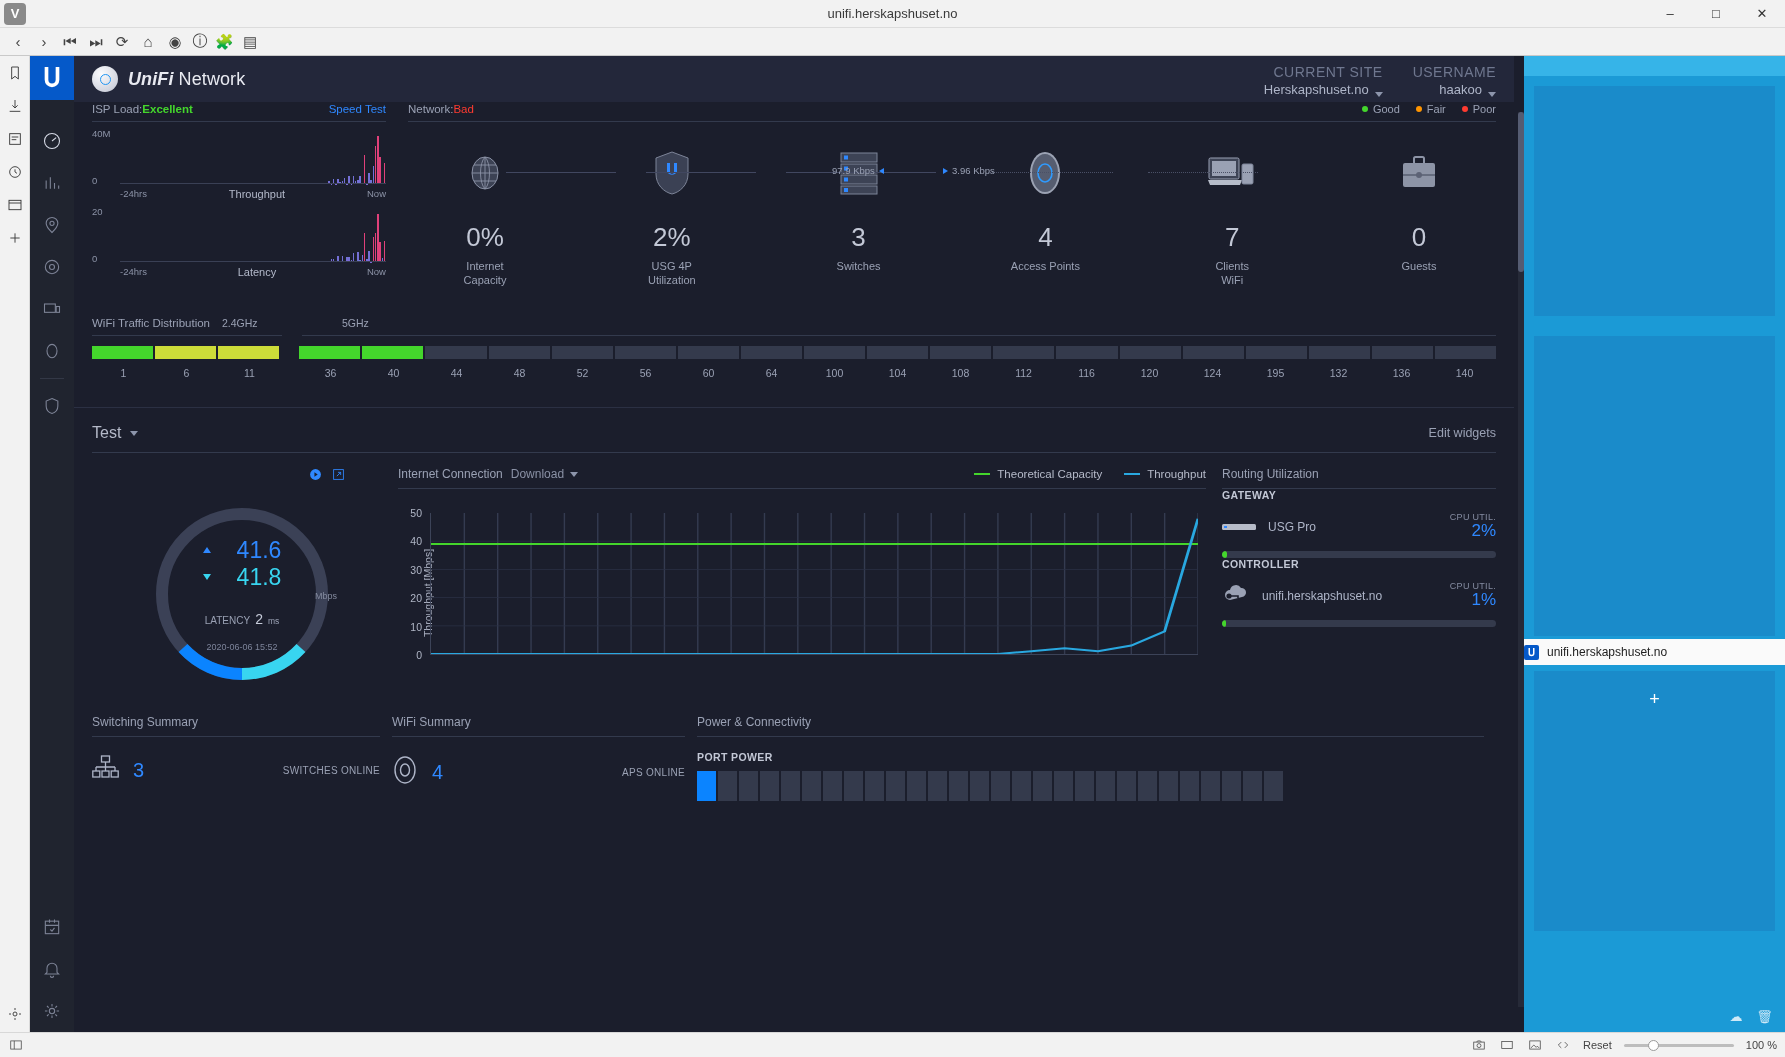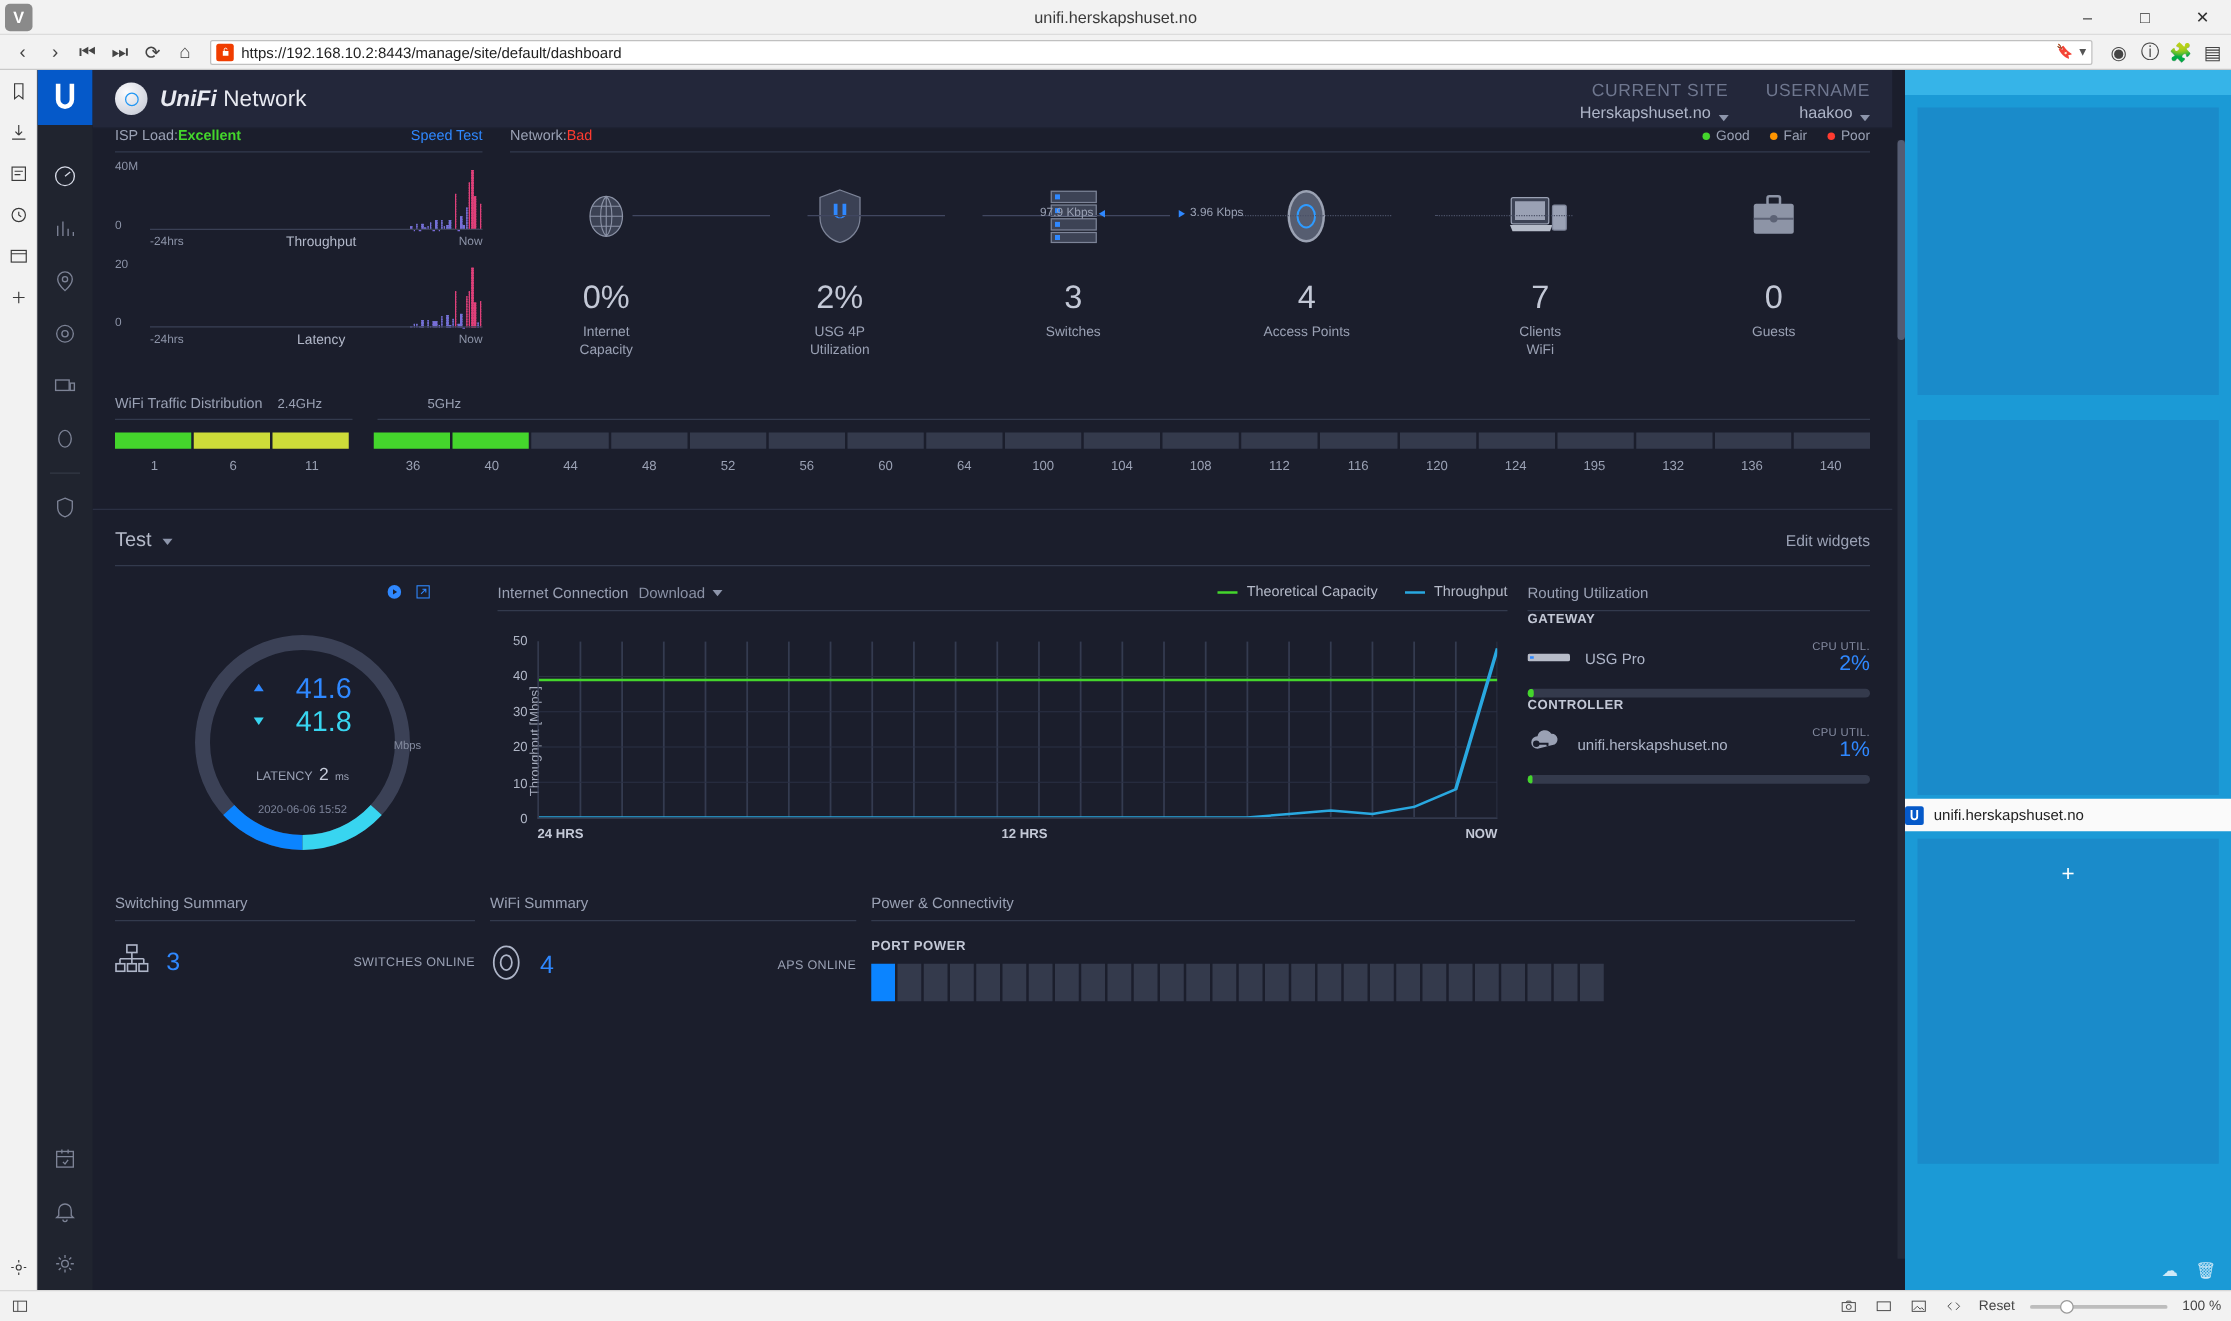--- a/index.html
+++ b/index.html
@@ -262,33 +262,20 @@
   </div>
 </div>
 
 <div class="browser-toolbar">
   <div class="tb-icon">‹</div>
   <div class="tb-icon">›</div>
   <div class="tb-icon">⏮</div>
   <div class="tb-icon">⏭</div>
   <div class="tb-icon">⟳</div>
   <div class="tb-icon">⌂</div>
-  <div class="urlbar">
-    <div class="lock-badge">
-      <svg viewBox="0 0 24 24">
-          <path d="M6 10h12v10H6z" fill="#fff"></path>
-          <path d="M9 10V7a3 3 0 016 0" stroke="#fff" stroke-width="2" fill="none"></path>
-        </svg>
-    </div>
-    <div class="url-text">https://192.168.10.2:8443/manage/site/default/dashboard</div>
-    <div class="urlbar-right">
-      <span>🔖</span>
-      <span>▾</span>
-    </div>
-  </div>
   <div class="tb-right">
     <div class="tb-icon">◉</div>
     <div class="tb-icon">ⓘ</div>
     <div class="tb-icon">🧩</div>
     <div class="tb-icon">▤</div>
   </div>
 </div>
 
 <div class="left-rail">
   <div class="rail-ico">
@@ -791,25 +778,20 @@
                 <line x1="516.5217391304348" y1="0" x2="516.5217391304348" y2="142" stroke="#343b50" stroke-width="1"></line>
                 <line x1="540" y1="0" x2="540" y2="142" stroke="#343b50" stroke-width="1"></line>
                 <line x1="0" y1="28.400000000000002" x2="540" y2="28.400000000000002" stroke="#2b3144" stroke-width="0.8"></line>
                 <line x1="0" y1="56.800000000000004" x2="540" y2="56.800000000000004" stroke="#2b3144" stroke-width="0.8"></line>
                 <line x1="0" y1="85.2" x2="540" y2="85.2" stroke="#2b3144" stroke-width="0.8"></line>
                 <line x1="0" y1="113.60000000000001" x2="540" y2="113.60000000000001" stroke="#2b3144" stroke-width="0.8"></line>
                 <polyline points="0.0,31.2 23.5,31.2 47.0,31.2 70.4,31.2 93.9,31.2 117.4,31.2 140.9,31.2 164.3,31.2 187.8,31.2 211.3,31.2 234.8,31.2 258.3,31.2 281.7,31.2 305.2,31.2 328.7,31.2 352.2,31.2 375.7,31.2 399.1,31.2 422.6,31.2 446.1,31.2 469.6,31.2 493.0,31.2 516.5,31.2 540.0,31.2" fill="none" stroke="#44d62c" stroke-width="2"></polyline>
                 <polyline points="0.0,142.0 23.5,142.0 47.0,142.0 70.4,142.0 93.9,142.0 117.4,142.0 140.9,142.0 164.3,142.0 187.8,142.0 211.3,142.0 234.8,142.0 258.3,142.0 281.7,142.0 305.2,142.0 328.7,142.0 352.2,142.0 375.7,142.0 399.1,142.0 422.6,139.2 446.1,136.3 469.6,139.2 493.0,133.5 516.5,119.3 540.0,5.7" fill="none" stroke="#29a8e0" stroke-width="2"></polyline>
               </svg>
           </div>
-          <div class="xaxis" id="xaxis">
-              <span>24 HRS</span>
-              <span class="mid">12 HRS</span>
-              <span>NOW</span>
-            </div>
         </div>
       </div>
 
       <div class="w-rout">
         <div class="rout-title">Routing Utilization</div>
 
         <div class="rout-sec">
           <div class="rout-cap">GATEWAY</div>
           <div class="rout-dev">
             <span>

